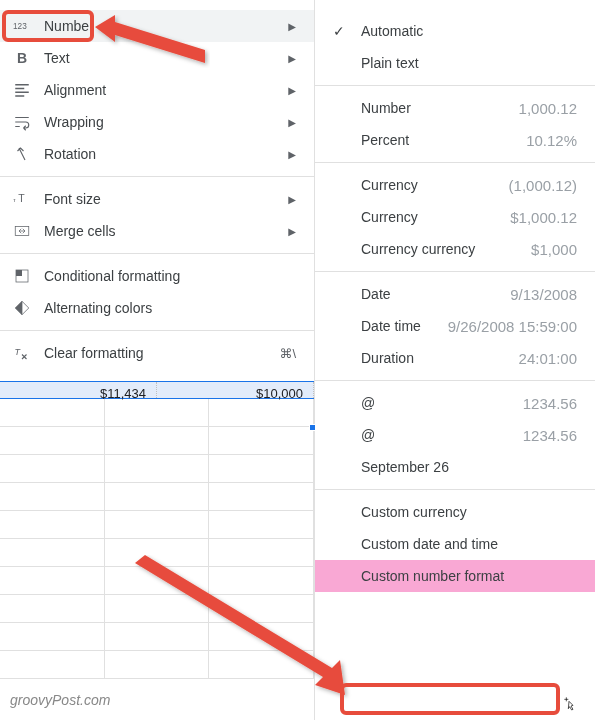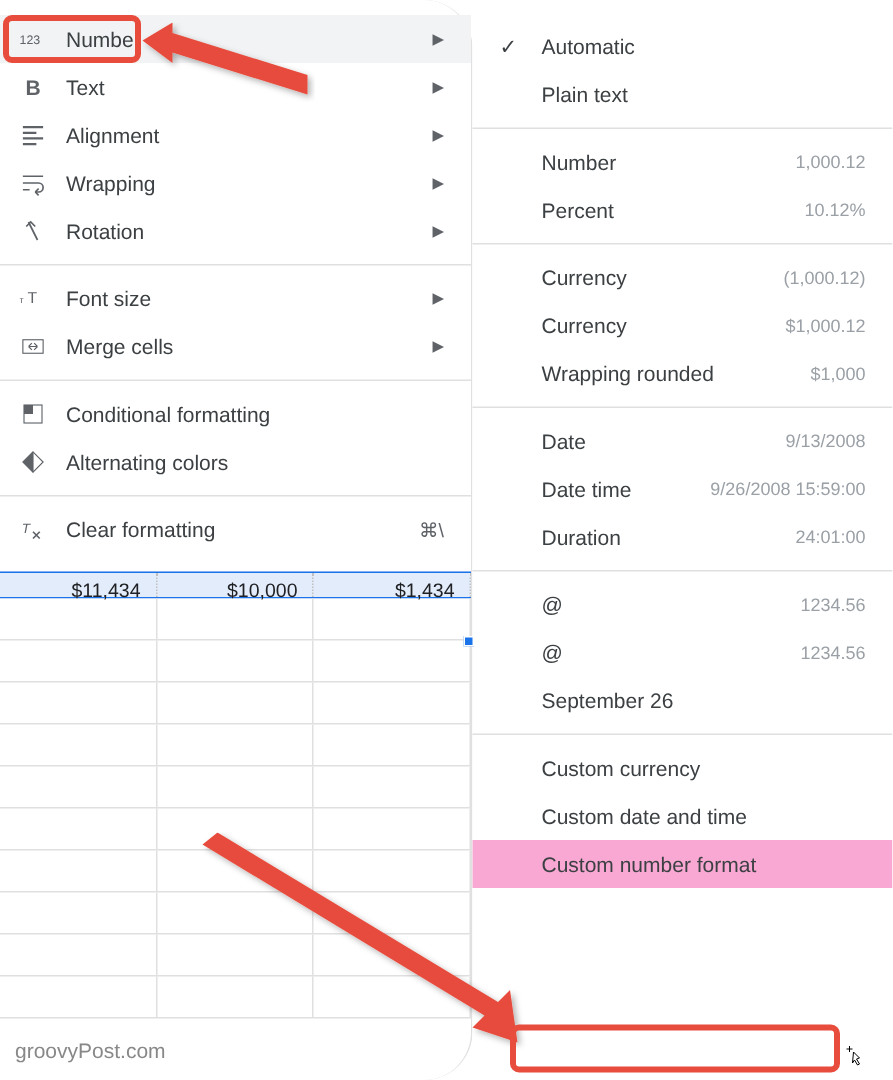--- a/index.html
+++ b/index.html
@@ -18,21 +18,20 @@
     .container {
       display: flex;
       width: 100%;
       height: 100%;
     }
     .left-menu {
       width: 315px;
       background: #fff;
       border-right: 1px solid #e0e0e0;
       position: relative;
-      border-radius: 32px;
     }
     .right-menu {
       flex: 1;
       background: #fff;
       padding-top: 15px;
     }
     .menu-item {
       display: flex;
       align-items: center;
       padding: 8px 12px;
@@ -91,21 +90,21 @@
     .submenu-item .check {
       width: 20px;
       margin-right: 8px;
       color: #3c4043;
     }
     .submenu-item .indent {
       width: 28px;
     }
     .submenu-item .value {
       color: #9aa0a6;
-      font-size: 12px;
+      font-size: 15px;
     }
     .spreadsheet-row {
       display: flex;
       background: #e3ecfa;
       border-top: 1px solid #1a73e8;
       border-bottom: 1px solid #1a73e8;
       height: 18px;
       margin-top: 2px;
     }
     .spreadsheet-cell {
@@ -151,20 +150,21 @@
       position: absolute;
       z-index: 9;
       pointer-events: none;
     }
     .watermark {
       position: absolute;
       bottom: 12px;
       left: 10px;
       font-size: 14px;
       color: #888;
+      font-style: italic;
       z-index: 5;
       text-align: right;
     }
     .cursor {
       position: absolute;
       bottom: 5px;
       right: 18px;
       z-index: 8;
       font-size: 14px;
     }
@@ -295,21 +295,20 @@
       </span>
       <span>Clear formatting</span>
       <span class="shortcut">⌘\</span>
     </div>
 
     <div style="height:10px"></div>
 
     <div class="spreadsheet-row">
       <div class="spreadsheet-cell">$11,434</div>
       <div class="spreadsheet-cell">$10,000</div>
-      <div class="spreadsheet-cell">$1,434</div>
     </div>
 
     <div class="empty-rows">
       <div class="empty-row">
           <div class="empty-cell"></div>
           <div class="empty-cell"></div>
           <div class="empty-cell"></div>
         </div>
       <div class="empty-row">
           <div class="empty-cell"></div>
@@ -402,21 +401,21 @@
     <div class="submenu-item">
       <div class="label-wrap">
           <span class="indent"></span>
           <span>Currency</span>
         </div>
       <span class="value">$1,000.12</span>
     </div>
     <div class="submenu-item">
       <div class="label-wrap">
           <span class="indent"></span>
-          <span>Wrapping rounded</span>
+          <span>Currency currency</span>
         </div>
       <span class="value">$1,000</span>
     </div>
 
     <div class="divider"></div>
 
     <div class="submenu-item">
       <div class="label-wrap">
           <span class="indent"></span>
           <span>Date</span>

